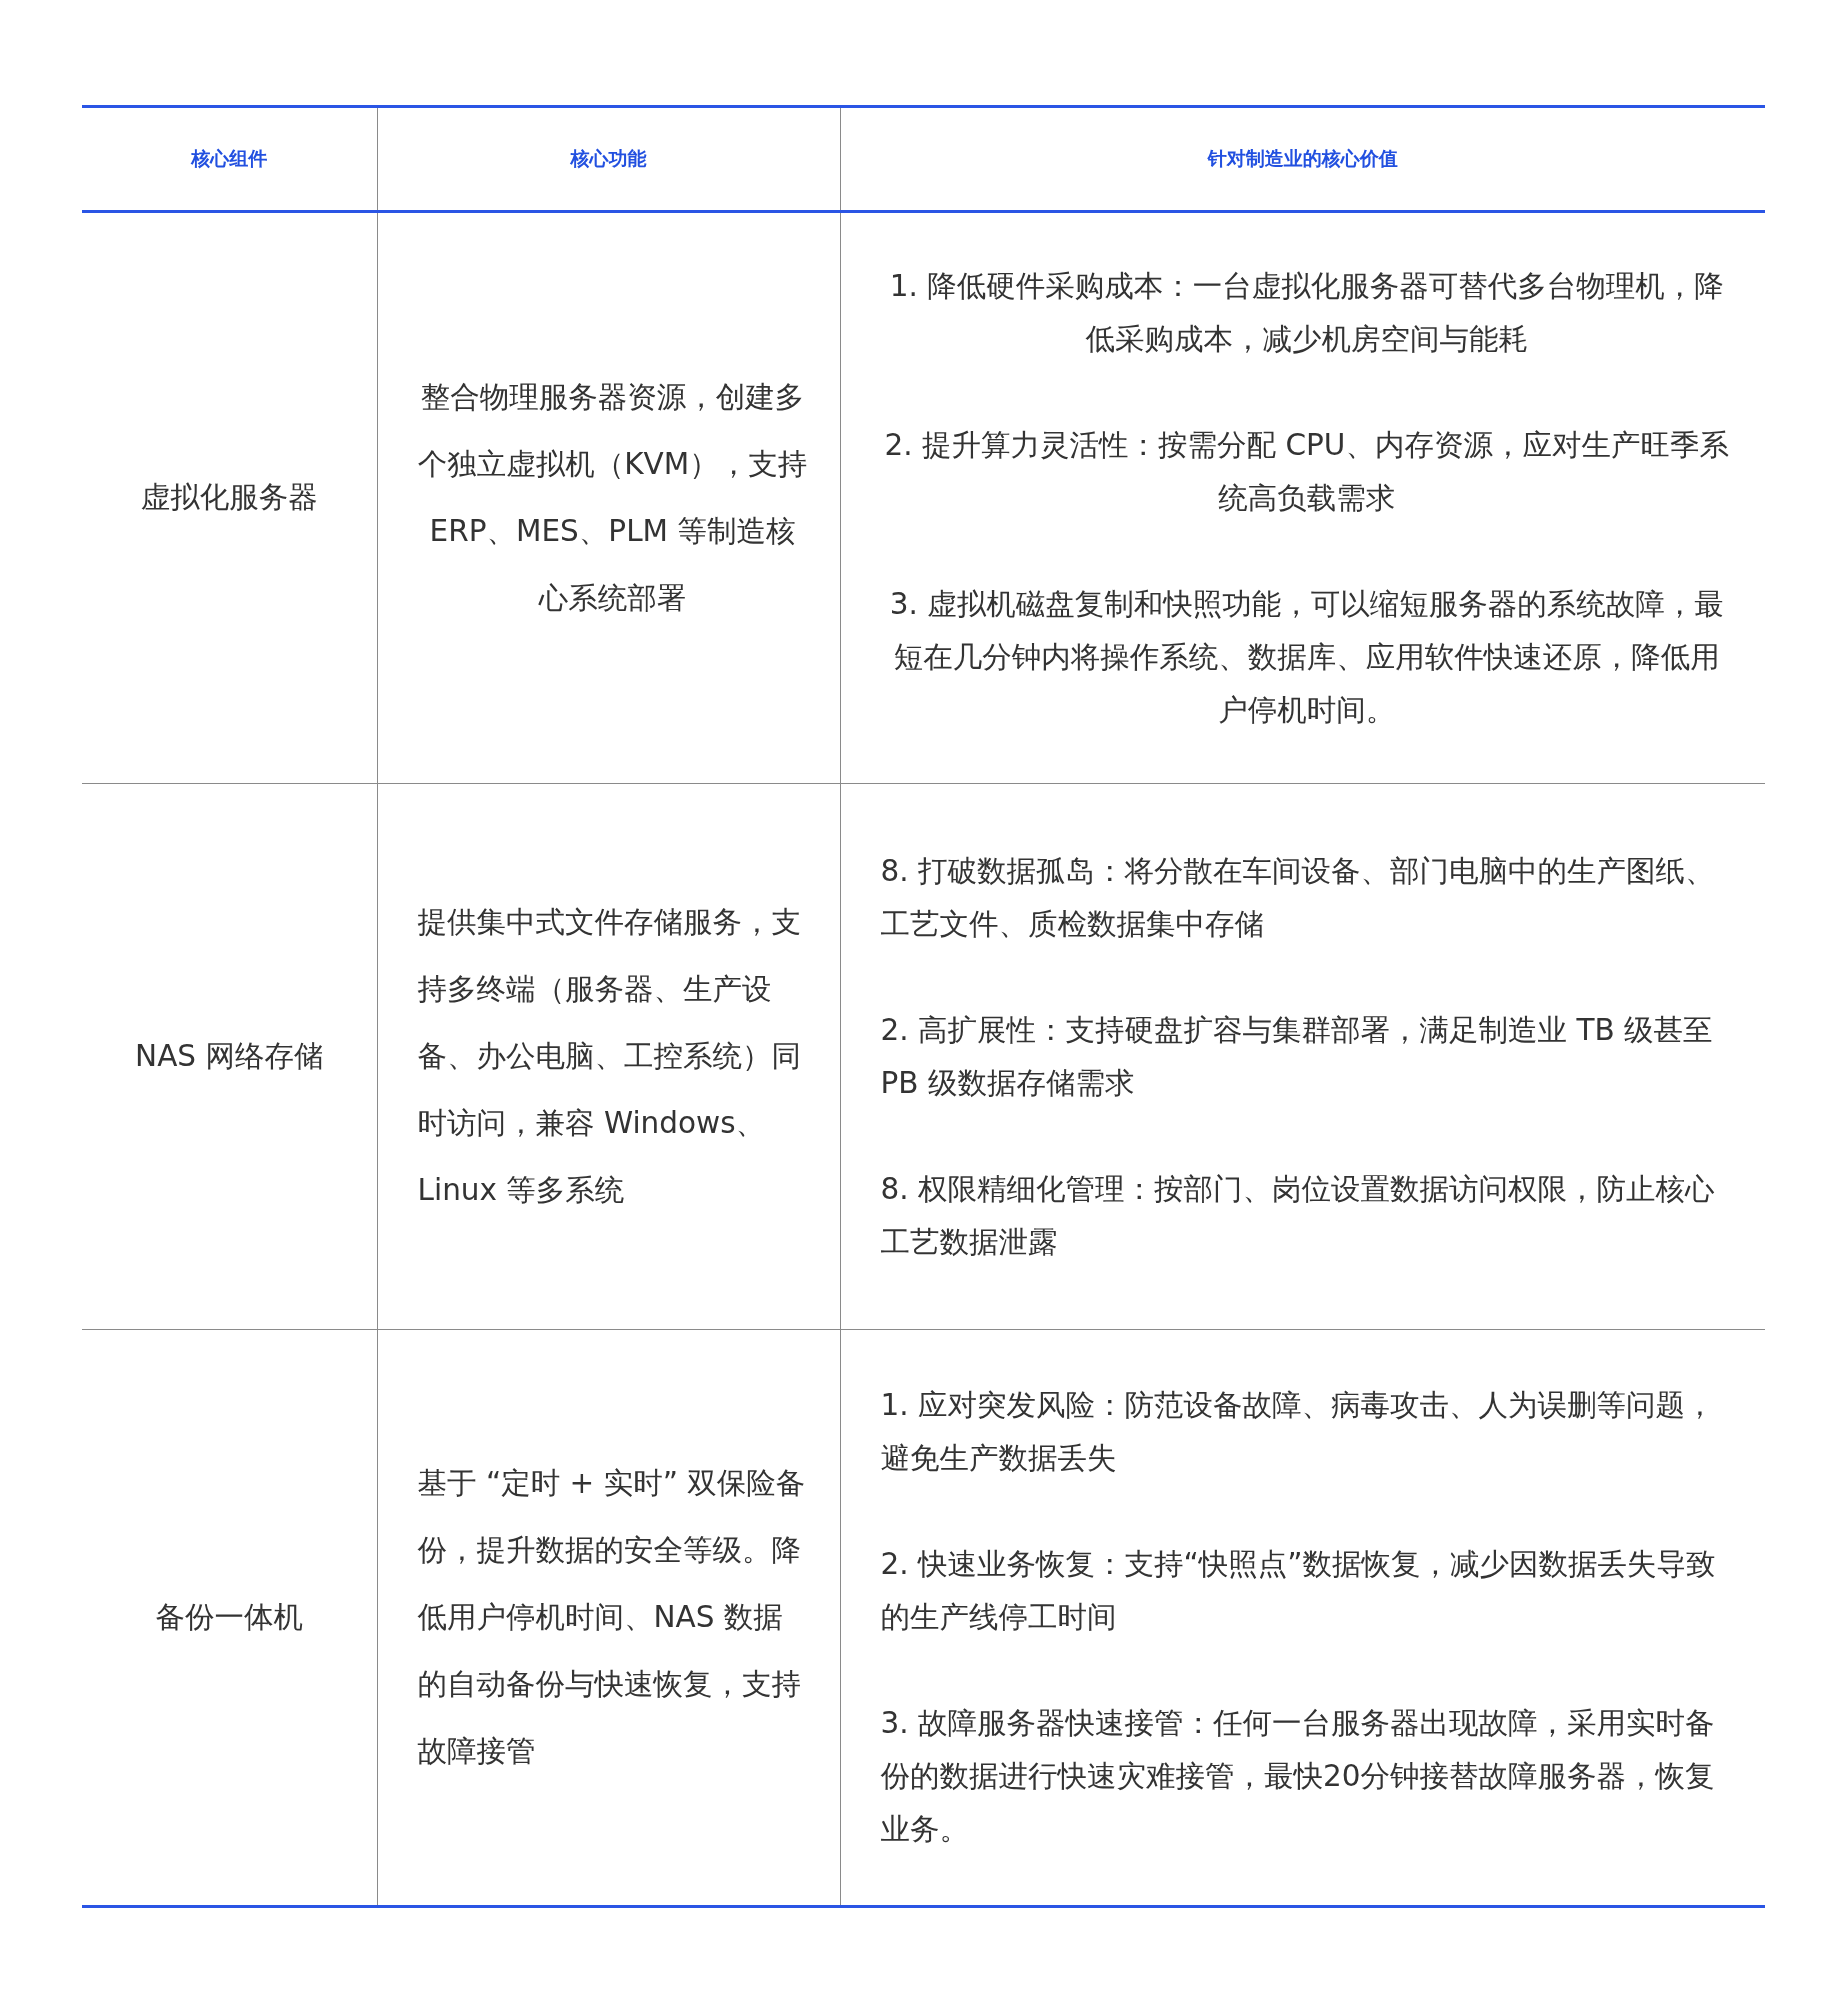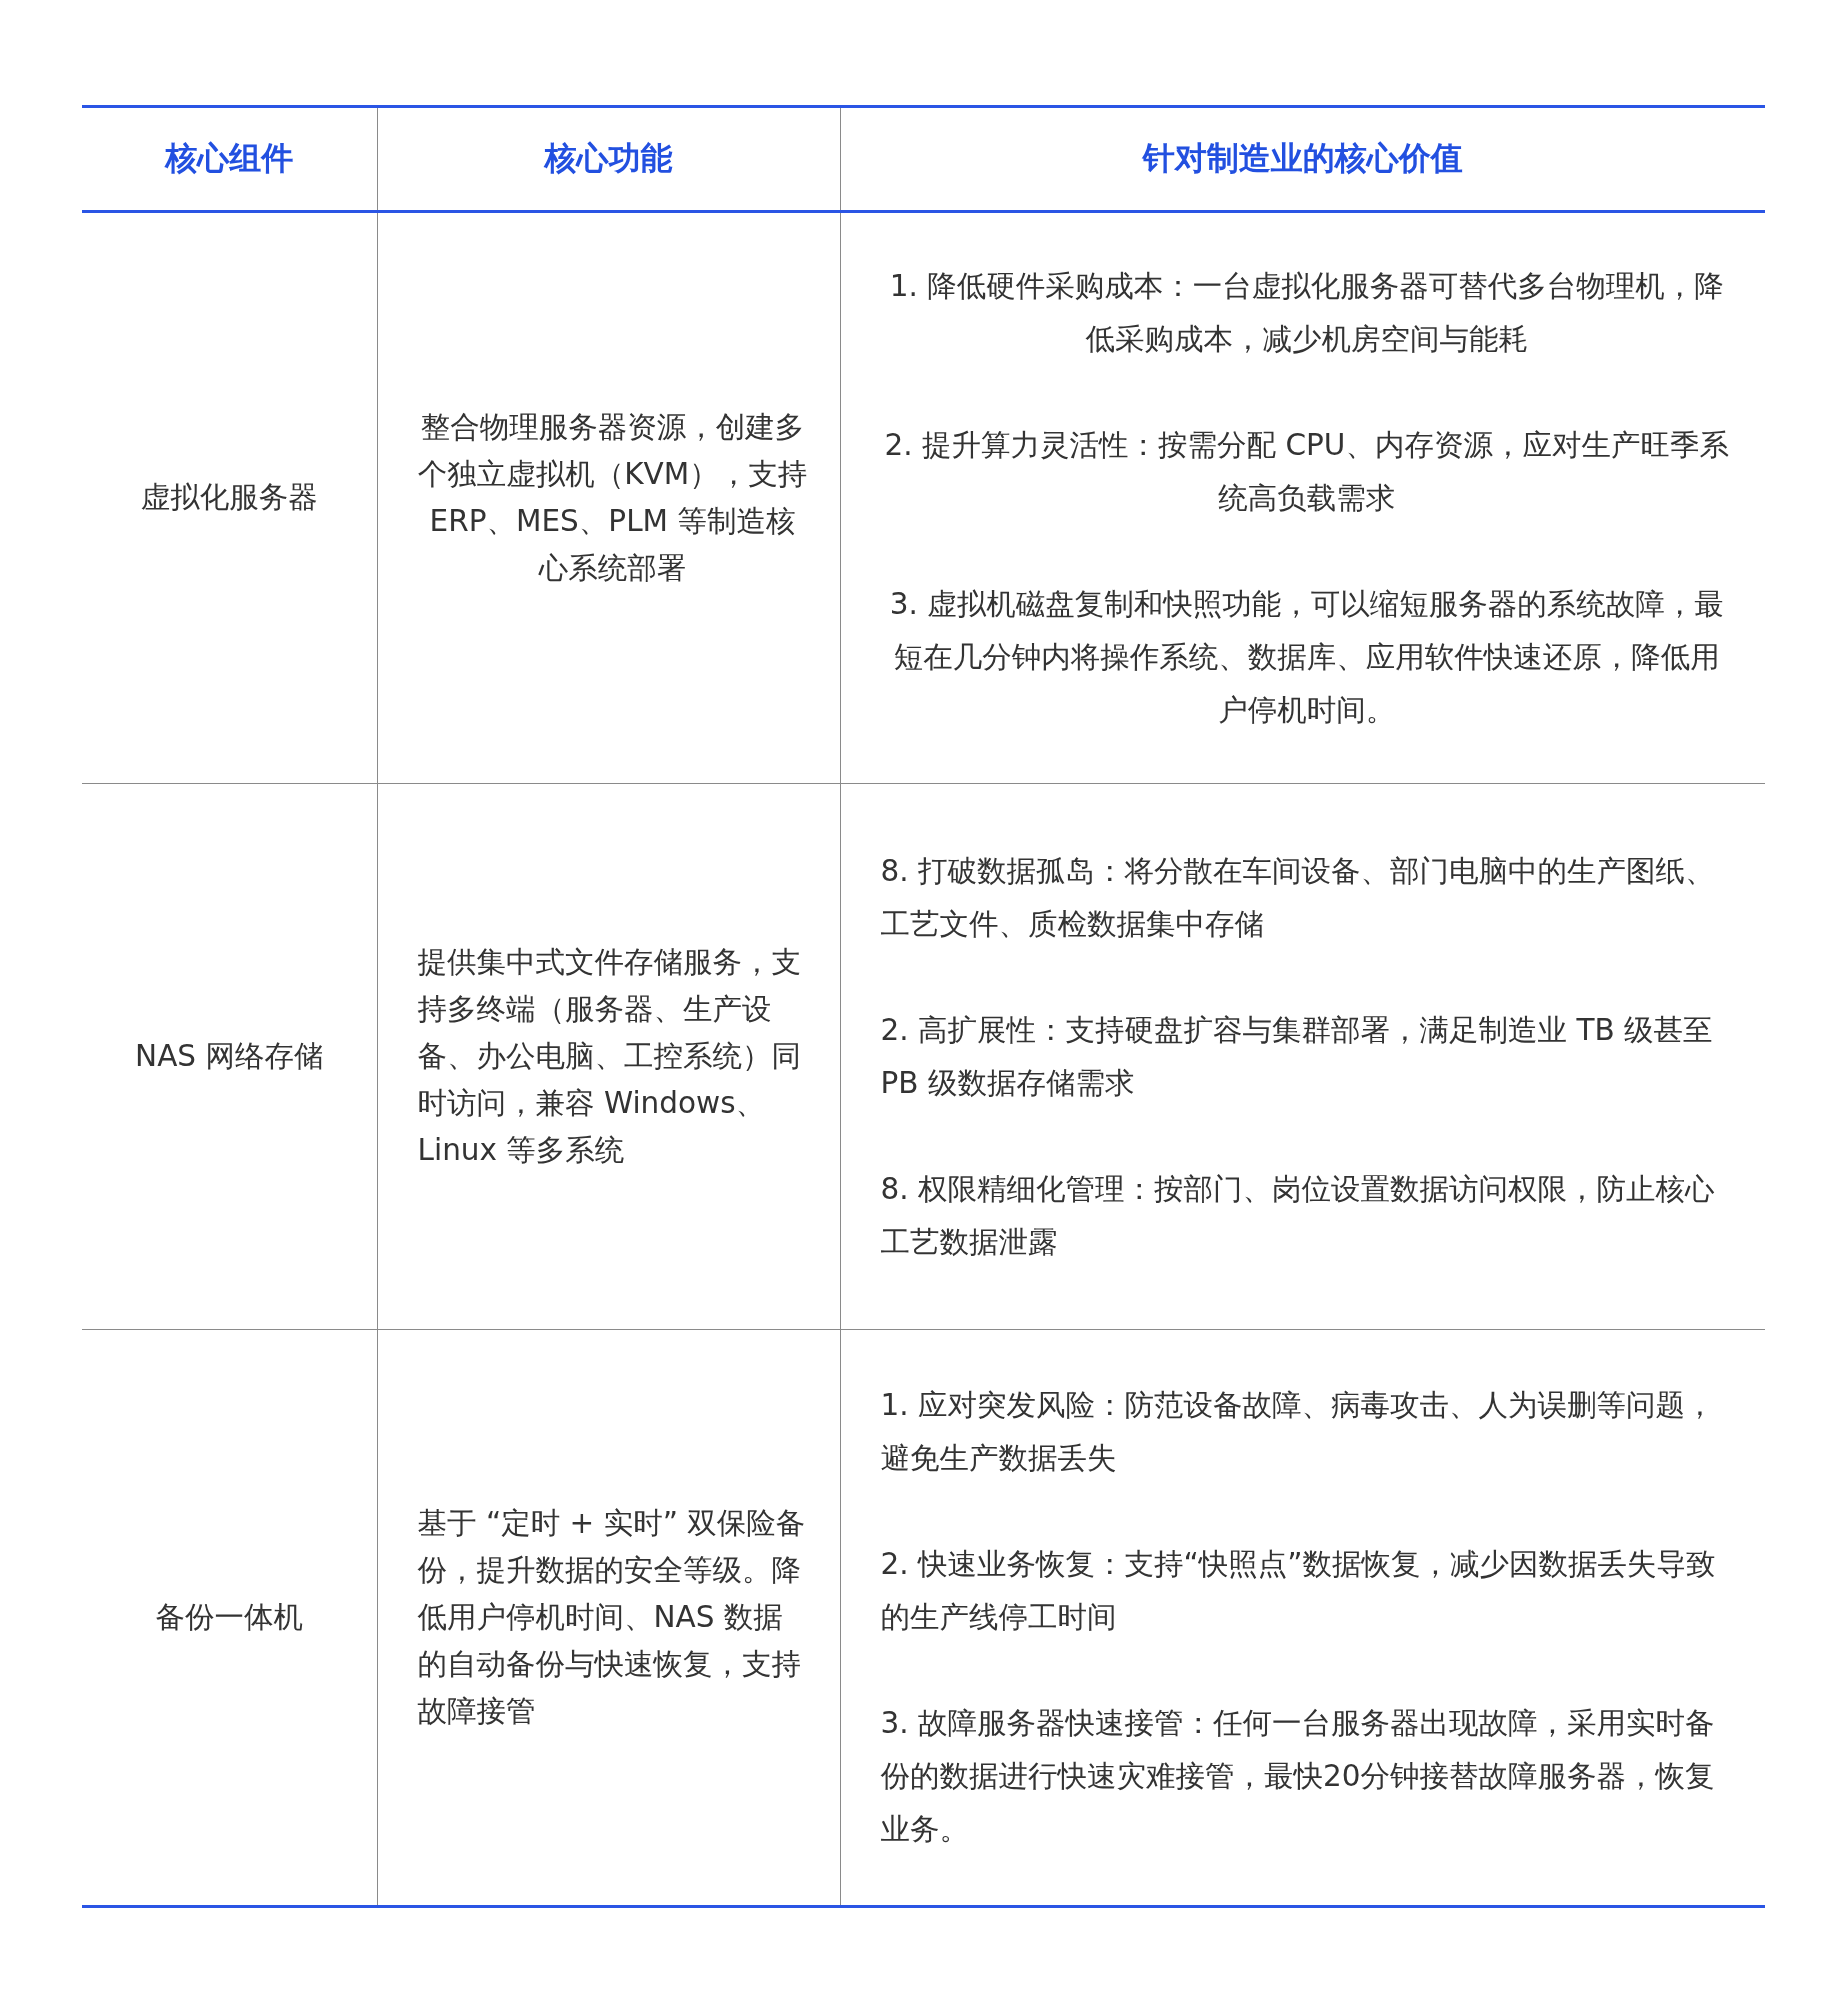--- a/index.html
+++ b/index.html
@@ -11,36 +11,36 @@
   .table th, .table td { padding: 0; vertical-align: middle; }
   .col1 { width: 295px; }
   .col2 { width: 463px; }
   .col3 { width: 925px; }
   .table thead th {
     height: 102px;
     border-top: 3.2px solid #2a55e5;
     border-bottom: 3.2px solid #2a55e5;
     color: #2250e0;
     font-weight: bold;
-    font-size: 32px;
+    font-size: 19px;
     text-align: center;
   }
   .table thead th + th { border-left: 1.6px solid #8a8a8a; }
   .table tbody td {
     color: #333333;
     font-size: 29.5px;
     border-bottom: 1.6px solid #8a8a8a;
   }
   .table tbody td + td { border-left: 1.6px solid #8a8a8a; }
   .table tbody tr:last-child td { border-bottom: 3.2px solid #2a55e5; }
   .row-1 td { height: 570px; text-align: center; }
   .row-2 td { height: 545px; }
   .row-3 td { height: 575px; }
   .cell-component { text-align: center; }
-  .cell-function { padding: 0 32px 0 40px !important; line-height: 47px; }
+  .cell-function { padding: 0 32px 0 40px !important; line-height: 67px; }
   .cell-value { padding: 0 32px 0 40px !important; line-height: 53px; }
   .cell-value p { margin: 0 0 53px 0; }
   .cell-value p:last-child { margin-bottom: 0; }
 </style>
 </head>
 <body>
 
 <table class="table">
   <colgroup>
     <col class="col1">

